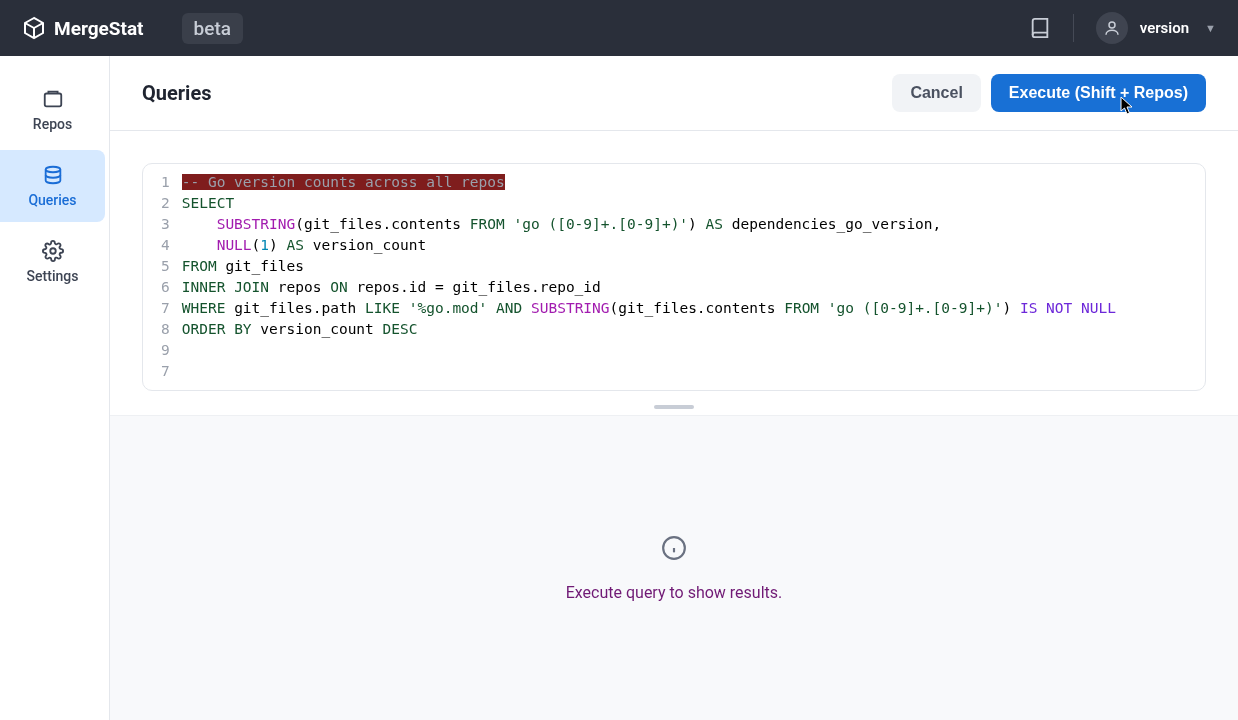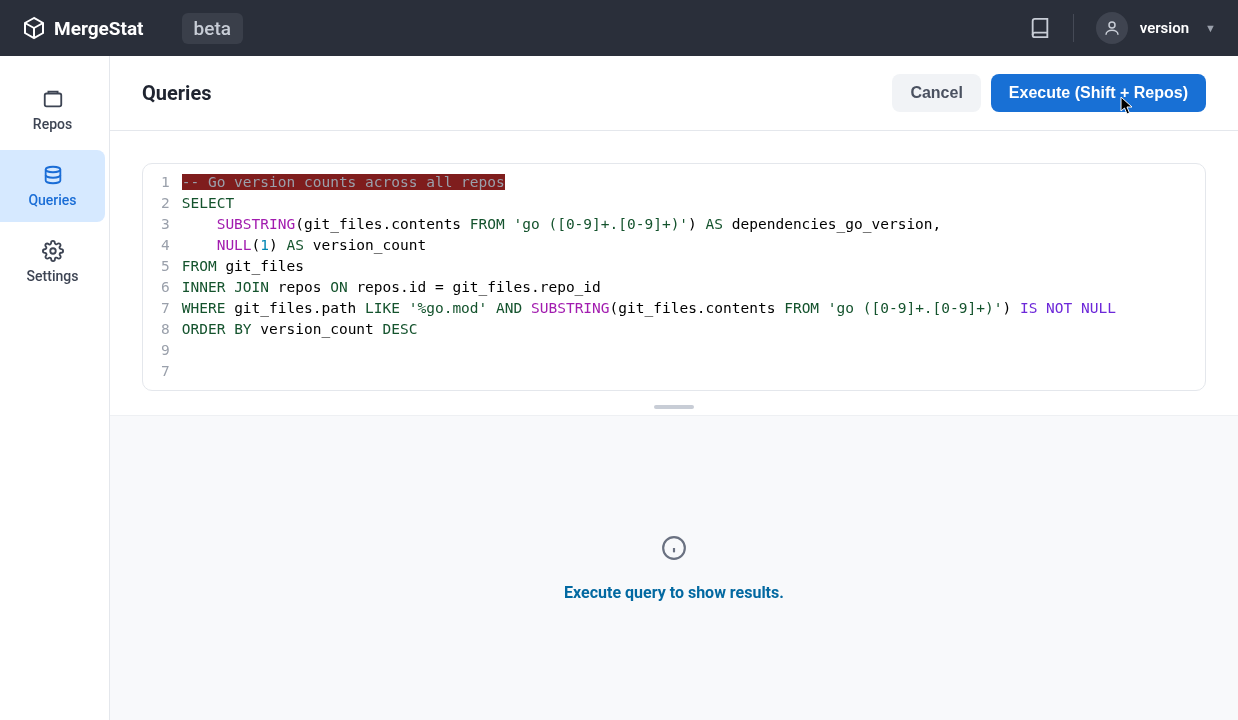--- a/index.html
+++ b/index.html
@@ -136,22 +136,21 @@
 
     .results {
       flex: 1;
       background: #f8f9fb;
       border-top: 1px solid #eef0f3;
       display: flex;
       flex-direction: column;
       align-items: center;
       justify-content: center;
       gap: 22px;
-      color: #0369a1;
-      font-weight: bold;
+      color: #701a75;
     }
     .results svg { width: 26px; height: 26px; color: #6a7181; }
     .results-text { font-size: 16px; }
 
     .cursor-pointer {
       position: fixed;
       left: 1120px;
       top: 96px;
       width: 14px;
       height: 20px;

